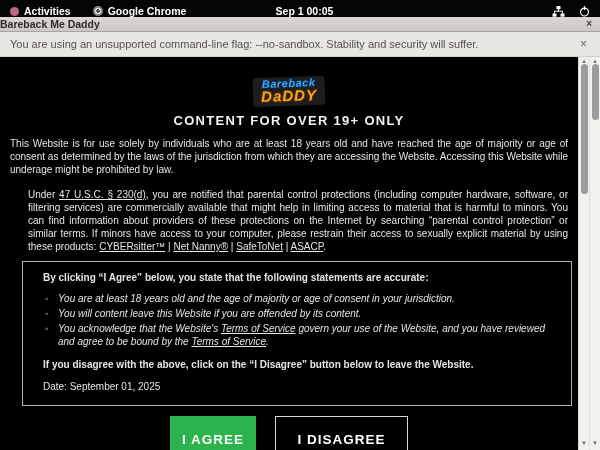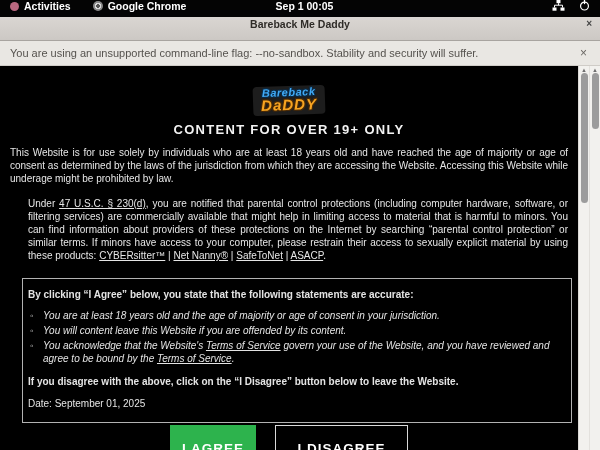--- a/index.html
+++ b/index.html
@@ -2,40 +2,40 @@
 <html><head>
 <meta charset="utf-8">
 <style>
   * { box-sizing: border-box; margin: 0; padding: 0; }
   html, body { width: 600px; height: 450px; overflow: hidden; }
   body { font-family: "Liberation Sans", "DejaVu Sans", sans-serif; background: #000; }
 
   
   .topbar {
     height: 17px; background: #040404; color: #fff;
-    display: flex; align-items: flex-start; font-size: 10.5px; font-weight: bold;
+    display: flex; align-items: flex-end; font-size: 10.5px; font-weight: bold;
     position: relative; padding: 0 10px;
   }
   .topbar-left { display: flex; align-items: center; gap: 22px; }
   .tb-item { display: flex; align-items: center; gap: 5px; cursor: default; }
   .activities-dot { width: 9px; height: 9px; border-radius: 50%; background: #b9687f; }
   .chrome-dot {
     width: 10px; height: 10px; border-radius: 50%;
     background: radial-gradient(circle at 50% 50%, #555 0 2px, #d9d9d9 2px 3px, #8a8a8a 3px);
   }
   .tb-clock { position: absolute; left: 9px; right: 0; text-align: center; }
   .topbar-right { margin-left: auto; display: flex; align-items: center; gap: 14px; z-index: 1; }
   .topbar-right svg { display: block; }
 
   
   .titlebar {
-    height: 24px; background: linear-gradient(#dad6d2, #ccc8c4);
+    height: 15px; background: linear-gradient(#dad6d2, #ccc8c4);
     border-bottom: 1px solid #a8a4a0; position: relative;
     font-size: 10.5px; font-weight: bold; color: #2f2c28;
-    text-align: center; line-height: 14px;
+    text-align: left; line-height: 14px;
   }
   .titlebar .close-x {
     position: absolute; right: 8px; top: 0; font-size: 10px; font-weight: bold;
     color: #454545; cursor: pointer; line-height: 14px;
   }
 
   
   .infobar {
     height: 25px; background: #e9e7e3; border-bottom: 1px solid #cfccc7;
     display: flex; align-items: center; justify-content: space-between;
@@ -70,22 +70,22 @@
   }
 
   .para {
     margin: 9px 10px 0; font-size: 10px; line-height: 13px;
     text-align: justify; color: #e6e6e6;
   }
   .para + .para { margin-top: 12px; margin-left: 28px; }
   .para a, .agreement-box a { color: inherit; text-decoration: underline; cursor: pointer; }
 
   .agreement-box {
-    margin: 16px 6px 0 22px; border: 1px solid #b2b2b2;
-    padding: 9px 5px 12px; font-size: 10px; line-height: 13px;
+    margin: 8px 6px 0 22px; border: 1px solid #b2b2b2;
+    padding: 9px 20px 12px; font-size: 10px; line-height: 13px;
   }
   .box-lead { font-weight: bold; margin-bottom: 8px; }
   .agreement-box ul { list-style: none; font-style: italic; }
   .agreement-box li { position: relative; padding-left: 15px; margin-top: 2px; }
   .agreement-box li::before {
     content: "\25E6"; position: absolute; left: 2px; top: 0; color: #cfcfcf;
   }
   .box-warning { font-weight: bold; margin-top: 10px; }
   .box-date { margin-top: 9px; }
 

